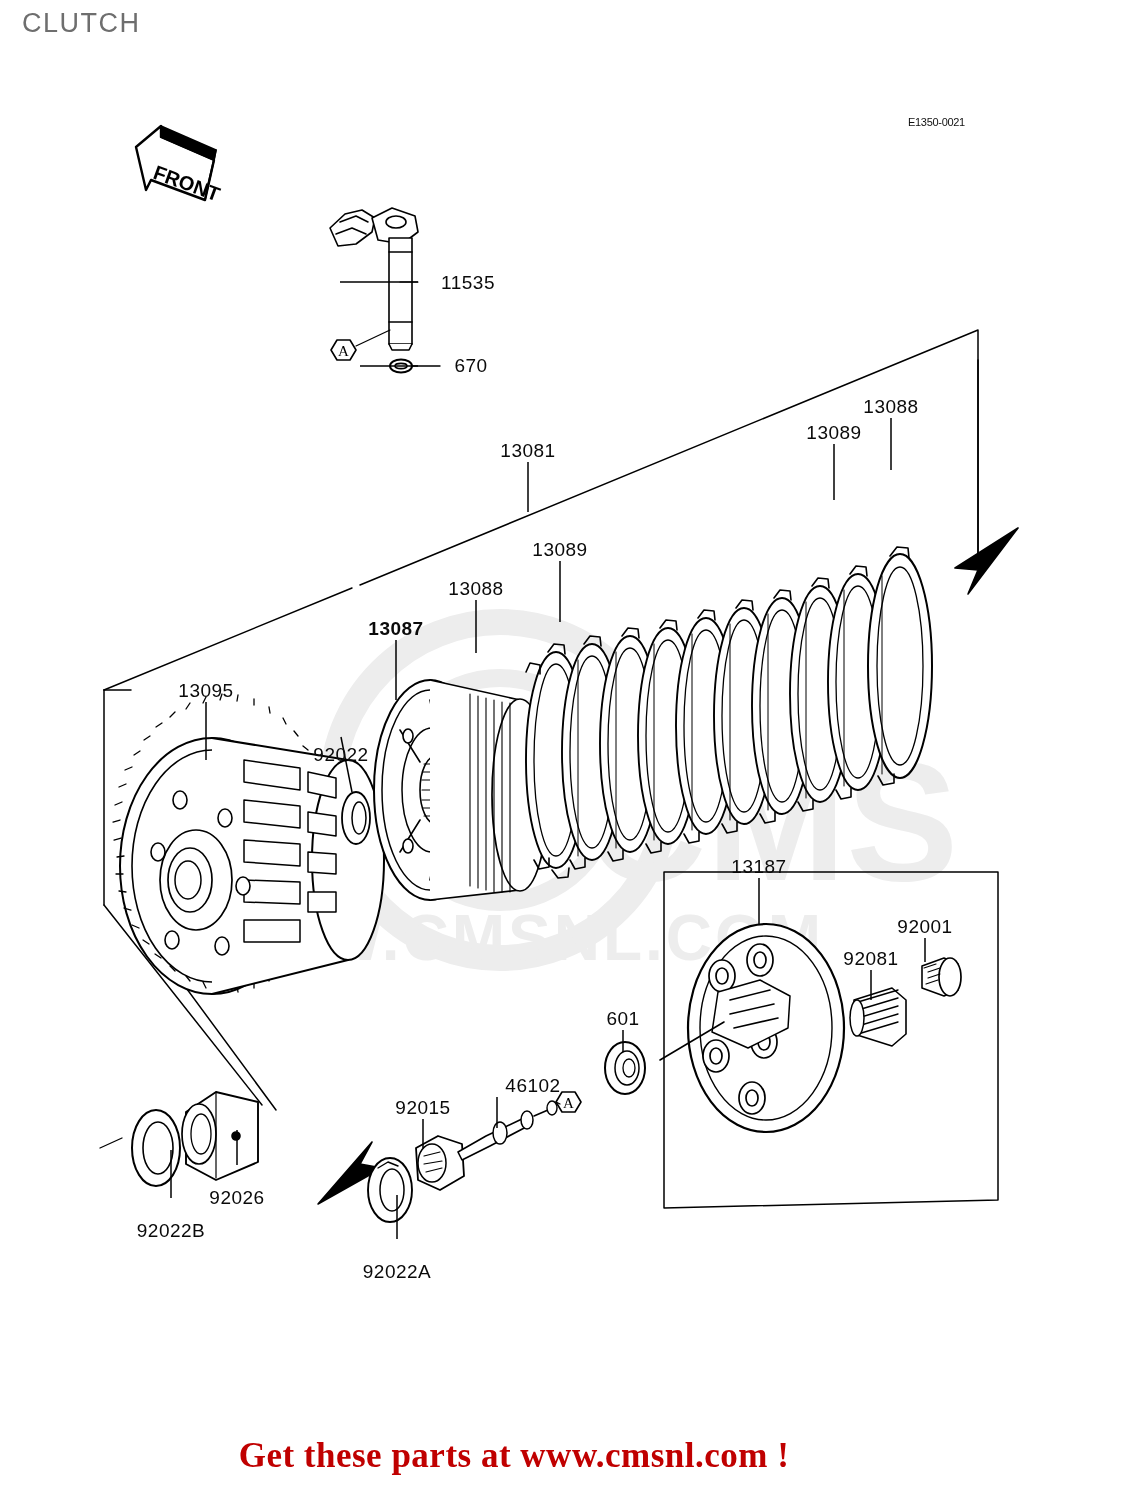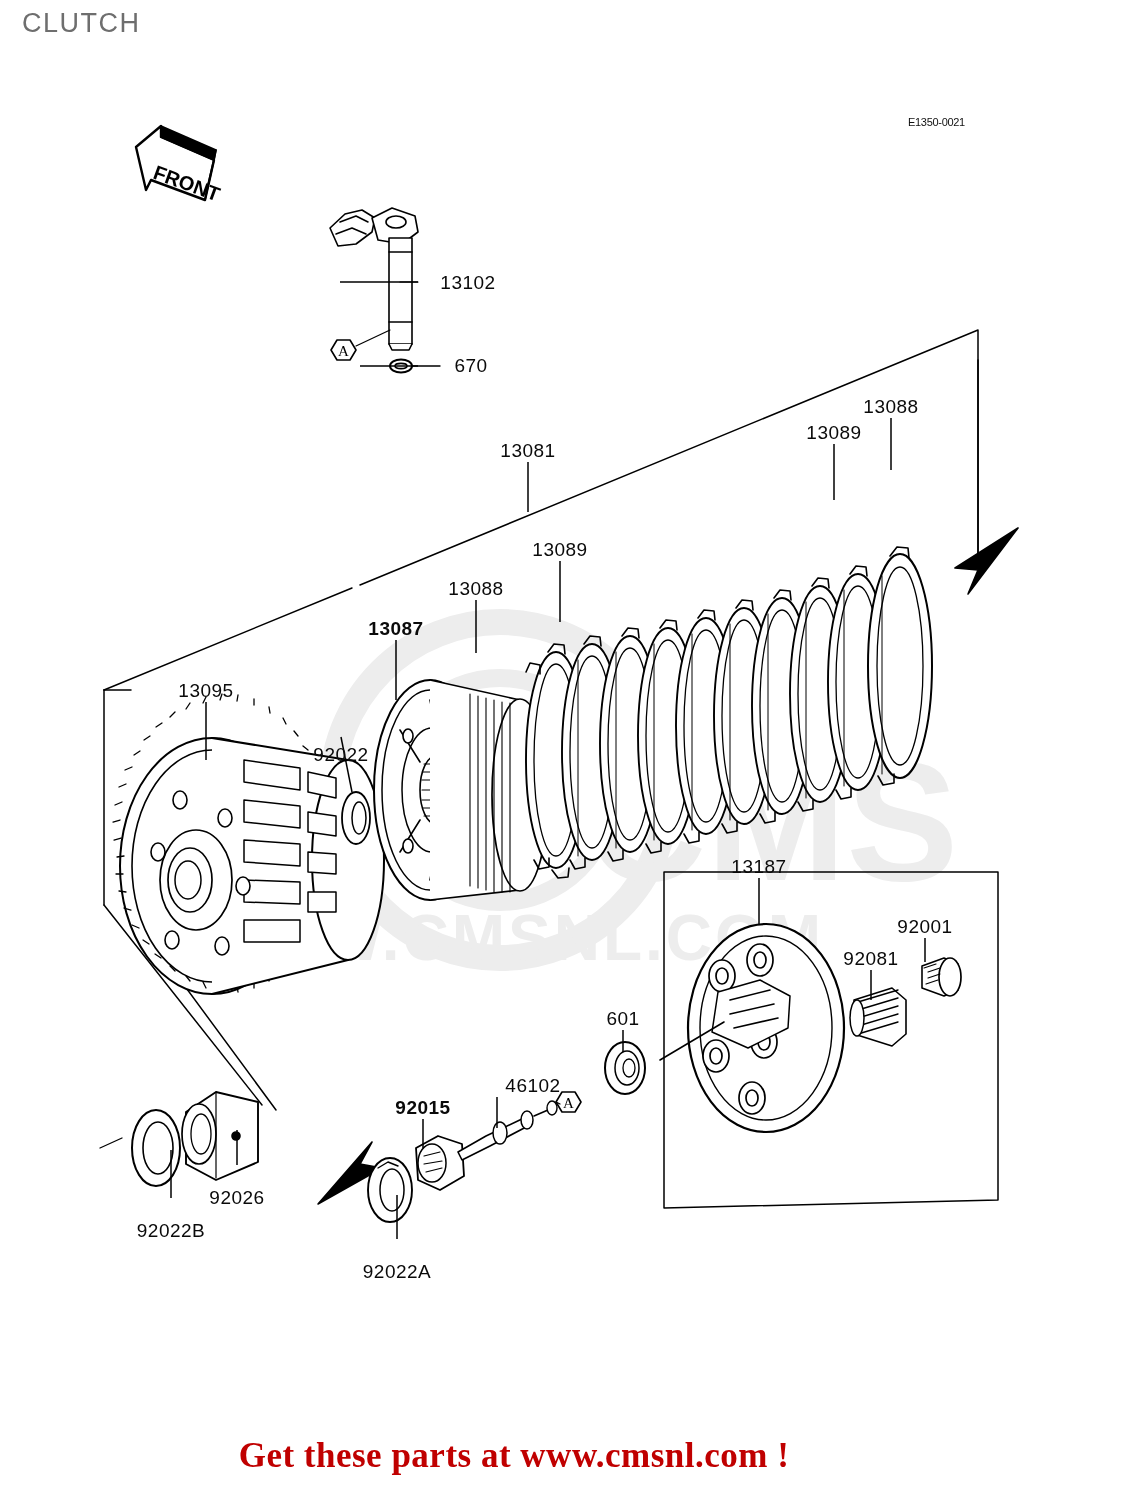--- a/index.html
+++ b/index.html
@@ -419,34 +419,34 @@
       <line x1="623" y1="1030" x2="623" y2="1052"></line>
       <line x1="497" y1="1097" x2="497" y2="1128"></line>
       <line x1="423" y1="1119" x2="423" y2="1148"></line>
       <line x1="237" y1="1165" x2="237" y2="1130"></line>
       <line x1="171" y1="1198" x2="171" y2="1150"></line>
       <line x1="397" y1="1239" x2="397" y2="1195"></line>
     </g>
 </svg>
 
 <div id="labels-layer">
-    <div class="part-label" style="left: 468px; top: 272px;">13102</div>
+    <div class="part-label" style="left: 468px; top: 272px;">11535</div>
     <div class="part-label" style="left: 471px; top: 355px;">670</div>
     <div class="part-label" style="left: 528px; top: 440px;">13081</div>
     <div class="part-label" style="left: 891px; top: 396px;">13088</div>
     <div class="part-label" style="left: 834px; top: 422px;">13089</div>
     <div class="part-label" style="left: 560px; top: 539px;">13089</div>
     <div class="part-label" style="left: 476px; top: 578px;">13088</div>
     <div class="part-label" style="left: 396px; top: 618px; font-weight: bold;">13087</div>
     <div class="part-label" style="left: 206px; top: 680px;">13095</div>
     <div class="part-label" style="left: 341px; top: 715px; margin-top: 29px;">92022</div>
     <div class="part-label" style="left: 759px; top: 856px;">13187</div>
     <div class="part-label" style="left: 925px; top: 916px;">92001</div>
     <div class="part-label" style="left: 871px; top: 948px;">92081</div>
     <div class="part-label" style="left: 623px; top: 1008px;">601</div>
     <div class="part-label" style="left: 497px; top: 1075px; margin-left: 36px;">46102</div>
-    <div class="part-label" style="left: 423px; top: 1097px; font-weight: bold;">92015</div>
+    <div class="part-label" style="left: 423px; top: 1097px;">92015</div>
     <div class="part-label" style="left: 237px; top: 1187px;">92026</div>
     <div class="part-label" style="left: 171px; top: 1220px;">92022B</div>
     <div class="part-label" style="left: 397px; top: 1261px;">92022A</div>
   </div>
 
 <div id="footer">Get these parts at www.cmsnl.com !</div>
 
 </body></html>

